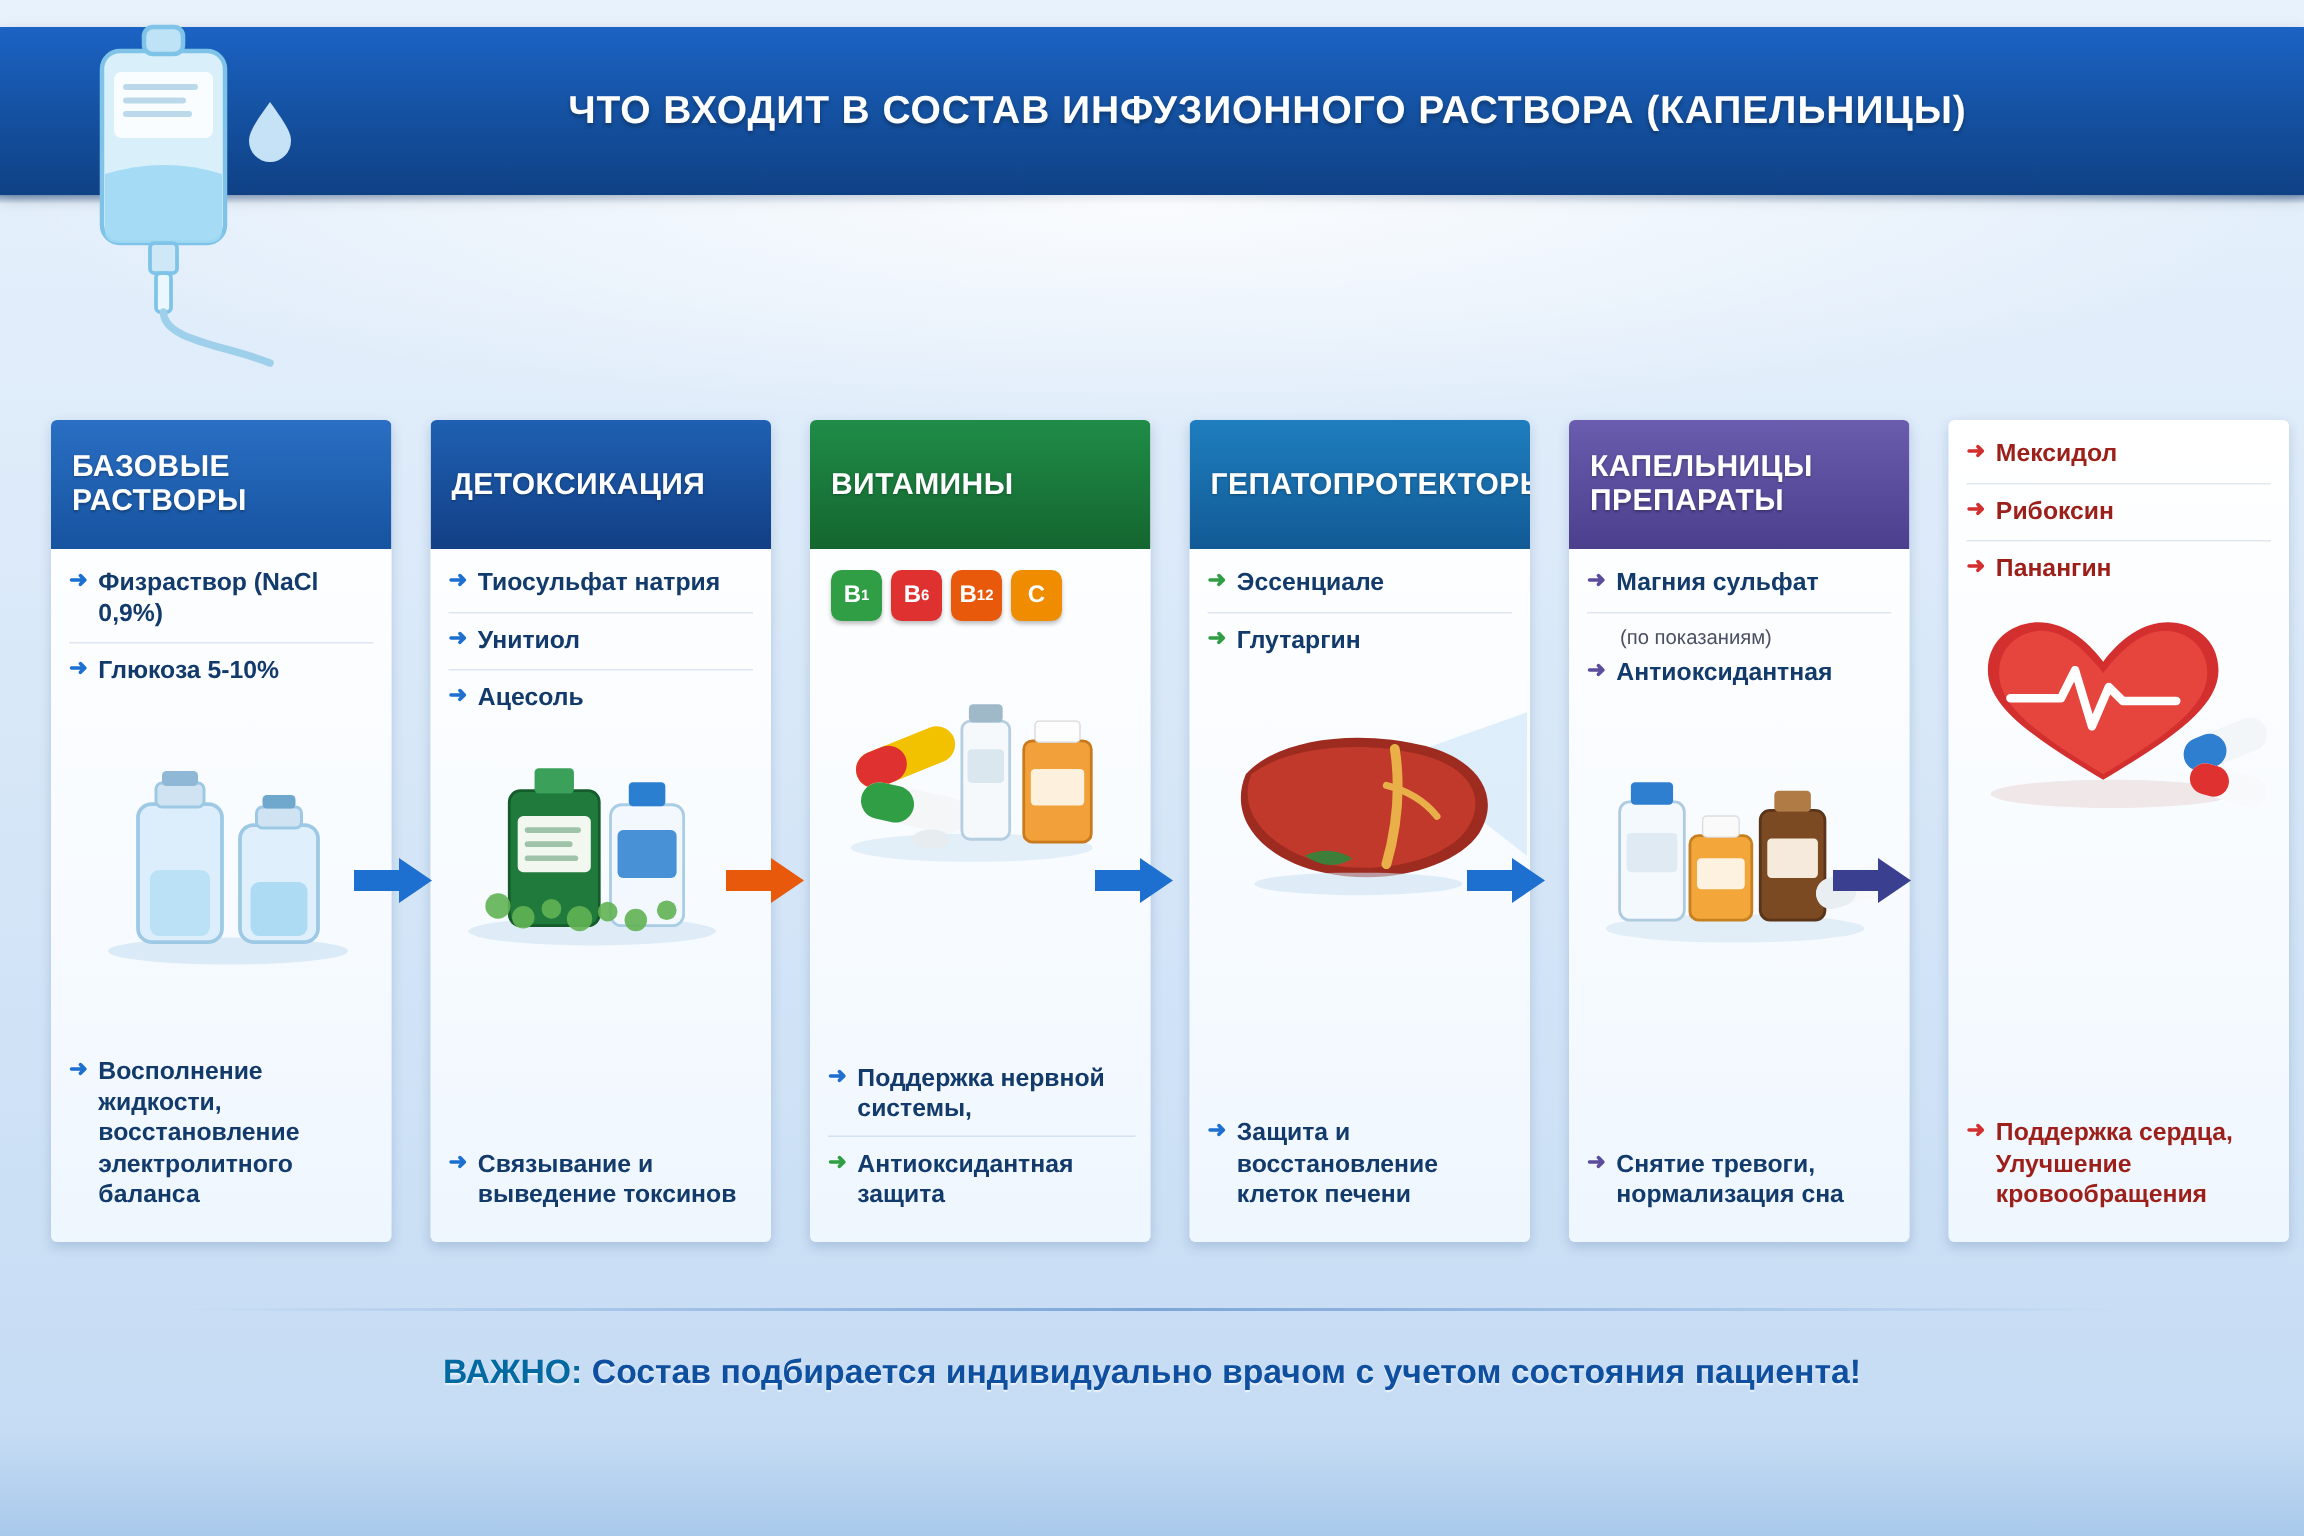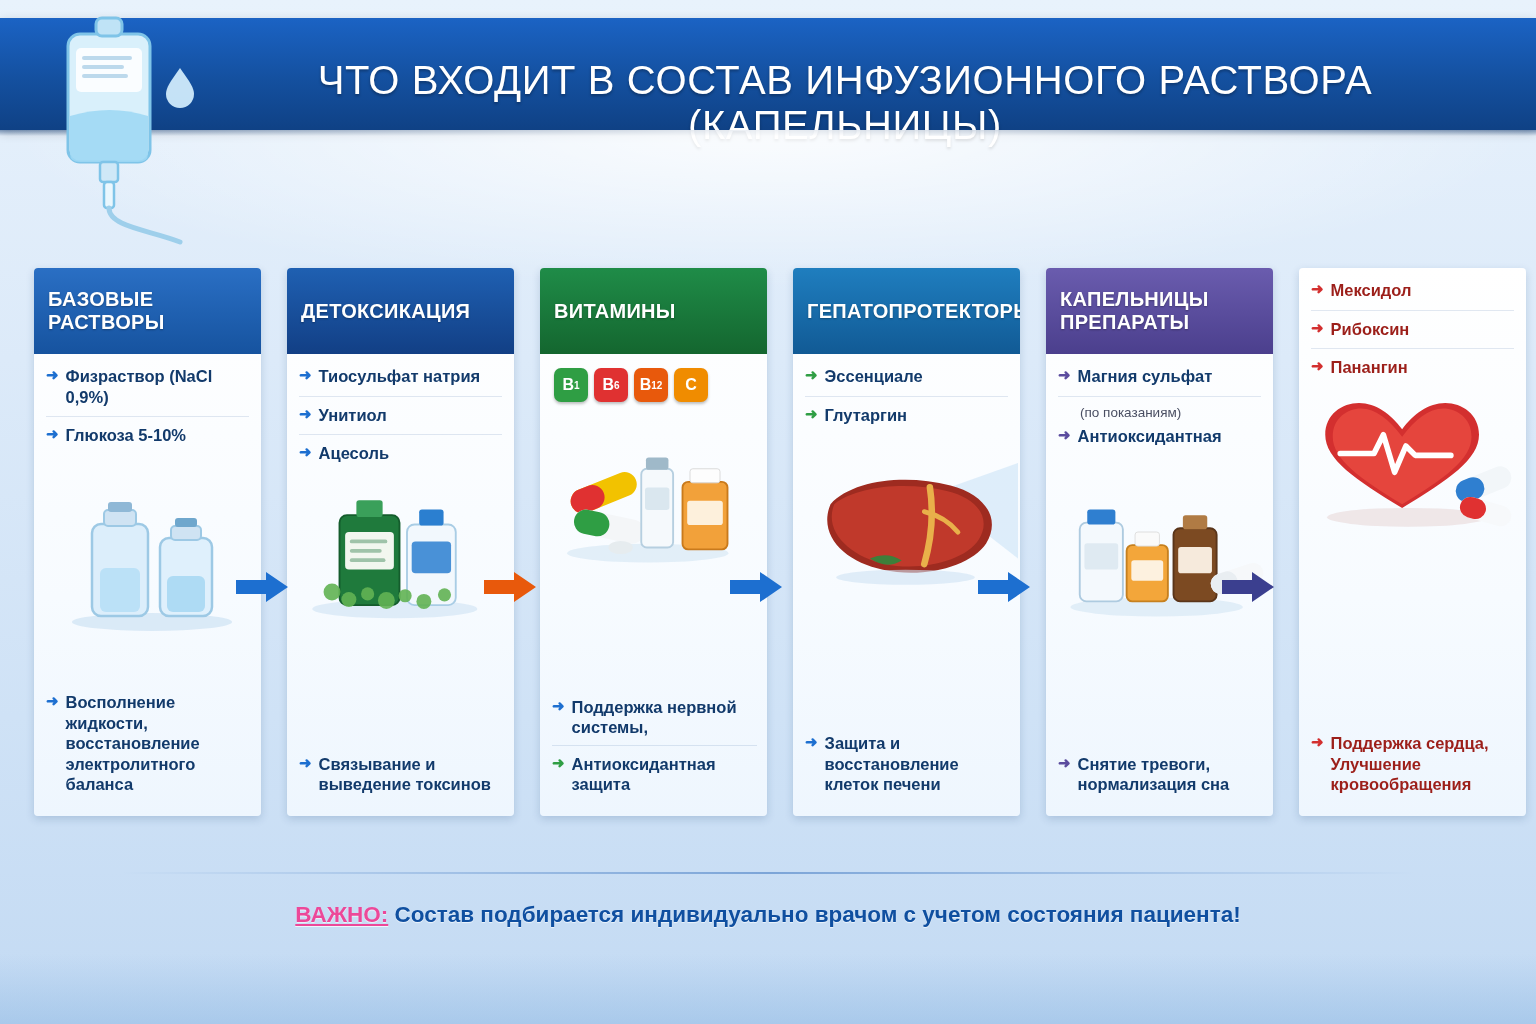--- a/index.html
+++ b/index.html
@@ -28,41 +28,41 @@
     content: "";
     position: absolute;
     left: 0; bottom: -6px; width: 100%; height: 6px;
     background: linear-gradient(180deg, rgba(10,55,115,.45), rgba(10,55,115,0));
   }
   .header-title {
     position: absolute;
     left: 180px; top: 40px;
     width: 1300px;
     color: #ffffff;
-    font-size: 40px;
-    font-weight: normal;
+    font-size: 26px;
+    font-weight: bold;
     letter-spacing: .6px;
     text-align: center;
     text-shadow: 0 2px 3px rgba(0,0,0,.3);
     padding-left: 30px;
     box-sizing: border-box;
   }
 
   
   .iv-bag {
     position: absolute;
     left: 30px; top: 12px;
     width: 170px; height: 240px;
     z-index: 5;
   }
 
   
   .columns {
     position: absolute;
-    left: 22px; top: 268px;
+    left: 22px; top: 280px;
     width: 1492px;
     height: 548px;
     display: flex;
     gap: 26px;
     padding-left: 12px;
   }
   .col {
     flex: 1 1 0;
     background: linear-gradient(180deg, #ffffff 0%, #f7fbff 60%, #eef6fe 100%);
     border-radius: 4px;
@@ -160,21 +160,21 @@
     left: 120px; right: 120px; top: 12px;
     height: 2px;
     background: linear-gradient(90deg, rgba(30,95,180,0), rgba(30,95,180,.45), rgba(30,95,180,0));
   }
   .footer-text {
     color: #0f4fa0;
     font-size: 22.5px;
     font-weight: bold;
     text-shadow: 0 1px 1px rgba(255,255,255,.7);
   }
-  .footer-text b { color: #ec4899; text-decoration: underline; }
+  .footer-text b { color: #0369a1; }
 
   .glow {
     position: absolute;
     left: 0; top: 130px; width: 1536px; height: 160px;
     background: radial-gradient(ellipse at 50% 0%, rgba(255,255,255,.85), rgba(255,255,255,0) 70%);
     pointer-events: none;
   }
   .vignette-bottom {
     position: absolute;
     left: 0; bottom: 0; width: 1536px; height: 70px;

